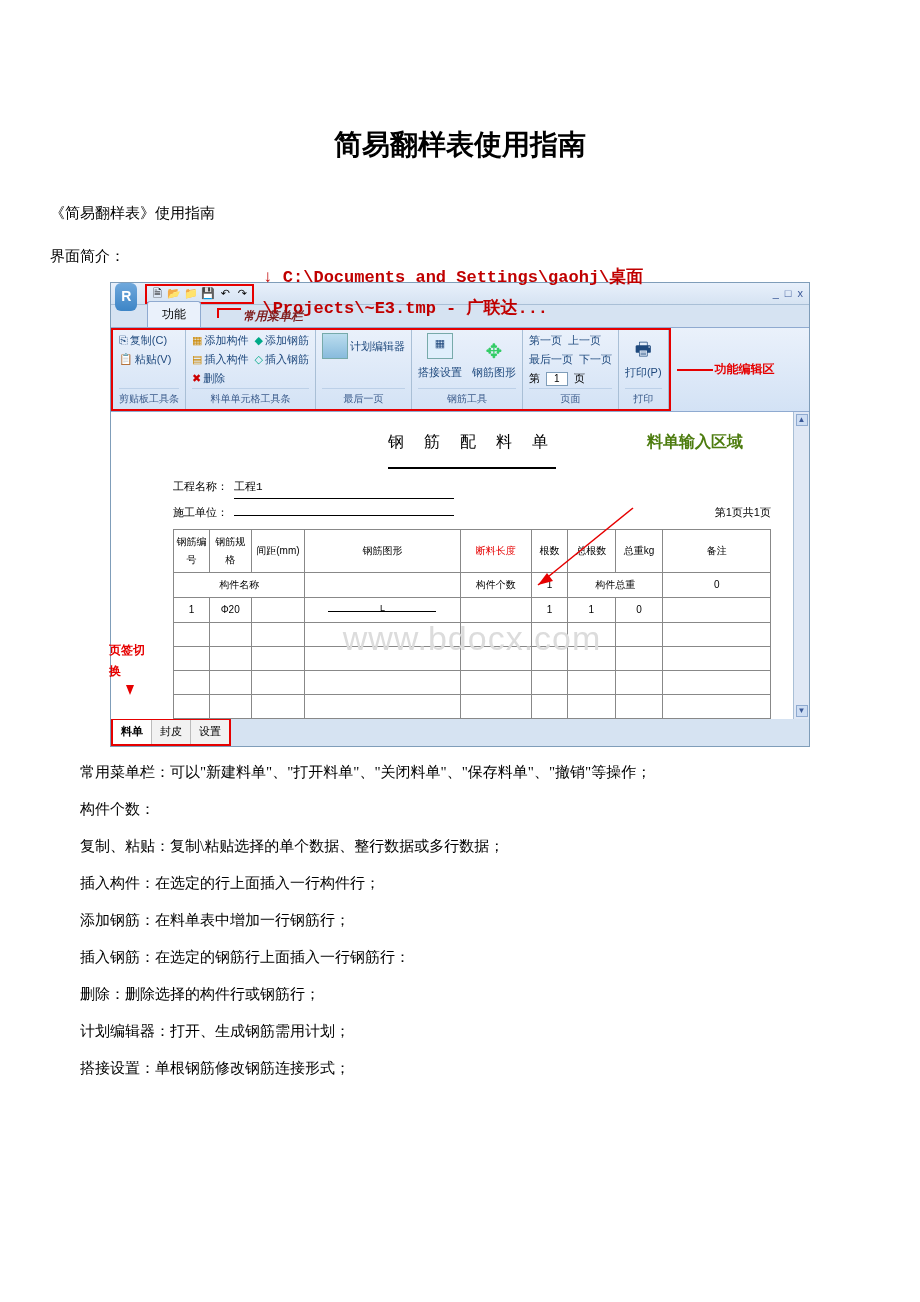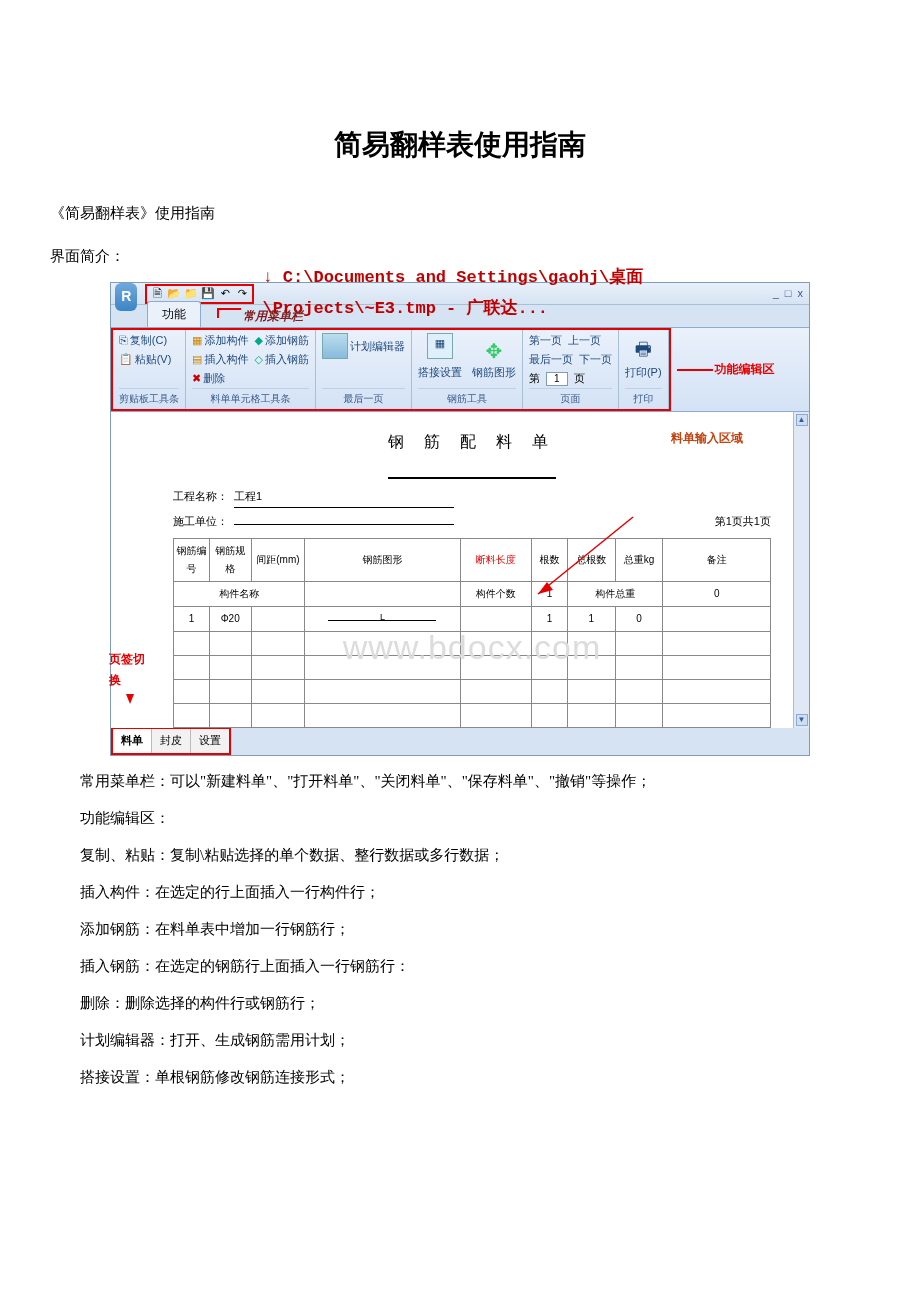--- a/index.html
+++ b/index.html
@@ -211,43 +211,44 @@
       background: #fff;
       position: relative;
     }
     .sheet-title {
       text-align: center;
       font-size: 16px;
       letter-spacing: 8px;
       font-family: "SimSun";
       border-bottom: 2px solid #000;
       display: inline-block;
-      padding-bottom: 20px;
+      padding-bottom: 10px;
       margin: 0 auto 4px;
     }
     .sheet-title-wrap { text-align: center; position: relative; }
     .input-annot {
       position: absolute;
       right: 28px;
       top: 0;
-      color: #c2410c;
+      color: #4d7c0f;
       font-weight: bold;
-      font-size: 12px;
+      font-size: 16px;
     }
     .meta-row {
       display: flex;
       gap: 6px;
       font-size: 11px;
       margin: 4px 0;
       align-items: baseline;
     }
     .meta-row .uline {
       border-bottom: 1px solid #000;
       min-width: 220px;
       display: inline-block;
+      font-family: Liberation Mono, monospace;
     }
     .meta-row .pager { margin-left: auto; font-size: 11px; }
     .data-table {
       border-collapse: collapse;
       width: 100%;
       font-size: 10px;
       margin-top: 6px;
       table-layout: fixed;
       padding-left: 47px;
     }
@@ -599,21 +600,21 @@
   <div class="bottom-tabs">
     <span class="active">料单</span>
     <span>封皮</span>
     <span>设置</span>
   </div>
 
 </div>
 
 <div class="explain">
   <p>常用菜单栏：可以"新建料单"、"打开料单"、"关闭料单"、"保存料单"、"撤销"等操作；</p>
-  <p>功能编辑区：</p>
+  <p>构件个数：</p>
   <p>复制、粘贴：复制\粘贴选择的单个数据、整行数据或多行数据；</p>
   <p>插入构件：在选定的行上面插入一行构件行；</p>
   <p>添加钢筋：在料单表中增加一行钢筋行；</p>
   <p>插入钢筋：在选定的钢筋行上面插入一行钢筋行：</p>
   <p>删除：删除选择的构件行或钢筋行；</p>
   <p>计划编辑器：打开、生成钢筋需用计划；</p>
   <p>搭接设置：单根钢筋修改钢筋连接形式；</p>
 </div>
 
 </body></html>

